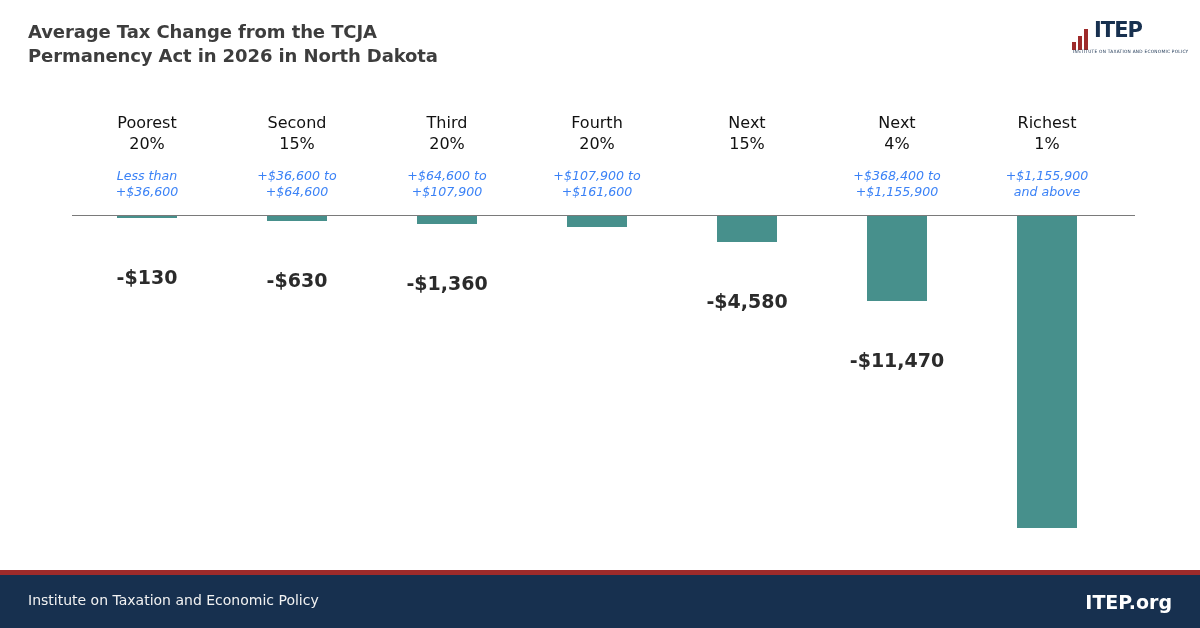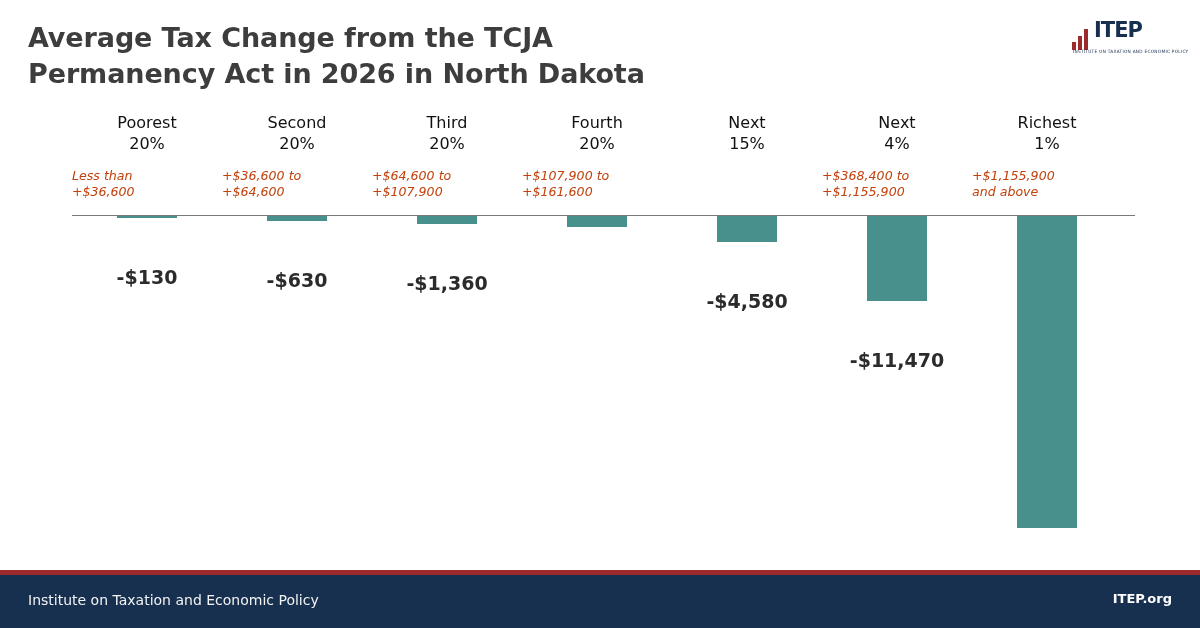--- a/index.html
+++ b/index.html
@@ -20,21 +20,21 @@
     position: absolute;
     top: 0; left: 0;
     width: 1200px;
     height: 100px;
   }
   #chart-title {
     position: absolute;
     left: 28px;
     top: 20px;
     width: 900px;
-    font-size: 27px;
+    font-size: 18px;
     font-weight: bold;
     color: #3d3d3d;
     line-height: 1.32;
     letter-spacing: -0.1px;
     white-space: pre-line;
   }
 
   
   #itep-logo {
     position: absolute;
@@ -111,23 +111,24 @@
     font-size: 16px;
     color: #111111;
     line-height: 1.33;
     white-space: pre-line;
   }
   .col-range {
     position: absolute;
     top: 68px;
     left: 0;
     width: 150px;
+    text-align: center;
     font-size: 12.6px;
     font-style: italic;
-    color: #c2410c;
+    color: #3b82f6;
     line-height: 1.26;
     white-space: pre-line;
   }
   .bar {
     position: absolute;
     top: 116px;
     left: 45px;
     width: 60px;
     background: #47908c;
   }
@@ -164,21 +165,21 @@
     position: absolute;
     left: 28px;
     top: 22px;
     font-size: 14px;
     color: #f2f2f2;
   }
   #footer-right {
     position: absolute;
     right: 28px;
     top: 21px;
-    font-size: 13px;
+    font-size: 19px;
     font-weight: bold;
     color: #ffffff;
   }
 </style>
 </head>
 <body>
 
 <div id="header">
   <div id="chart-title">Average Tax Change from the TCJA
 Permanency Act in 2026 in North Dakota</div>
@@ -201,21 +202,21 @@
     <div class="col-head">Poorest
 20%</div>
     <div class="col-range">Less than
 +$36,600</div>
     <div class="bar" style="height:2px"></div>
     <div class="bar-label" style="top:126px">-$130</div>
   </div>
 
   <div class="column" style="left:222px">
     <div class="col-head">Second
-20%</div>
+15%</div>
     <div class="col-range">+$36,600 to
 +$64,600</div>
     <div class="bar" style="height:5px"></div>
     <div class="bar-label" style="top:129px">-$630</div>
   </div>
 
   <div class="column" style="left:372px">
     <div class="col-head">Third
 20%</div>
     <div class="col-range">+$64,600 to

